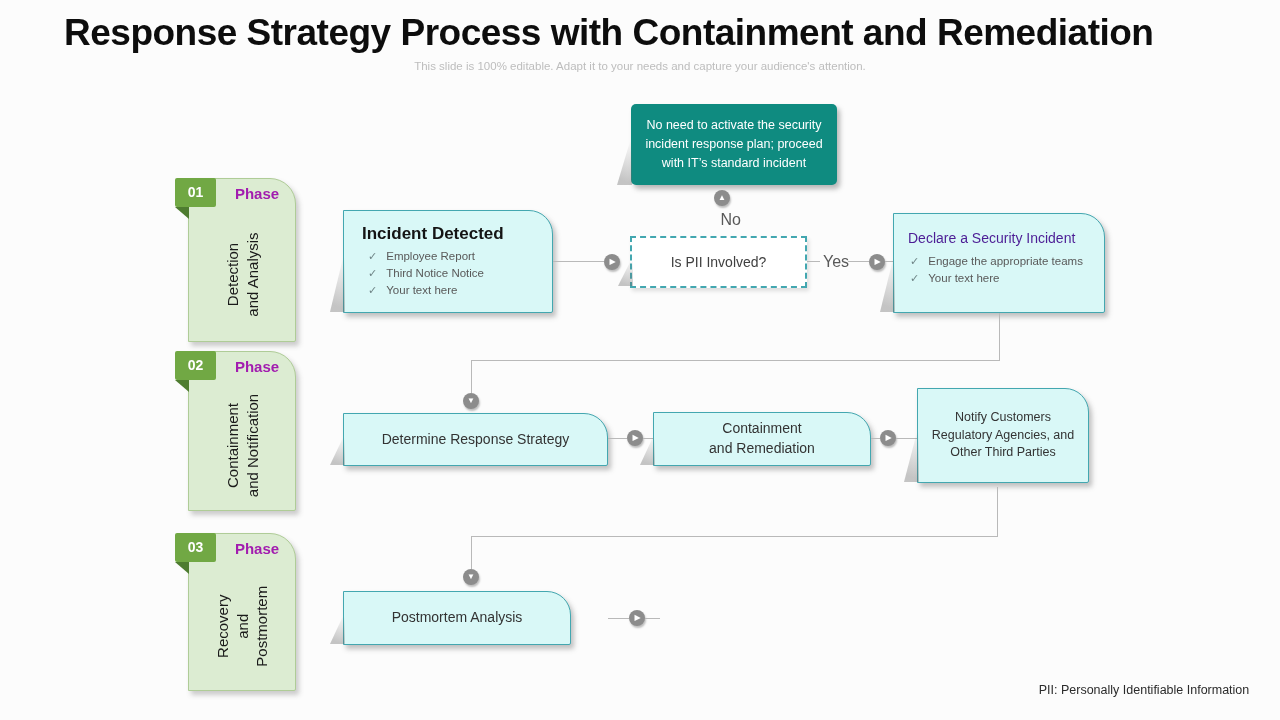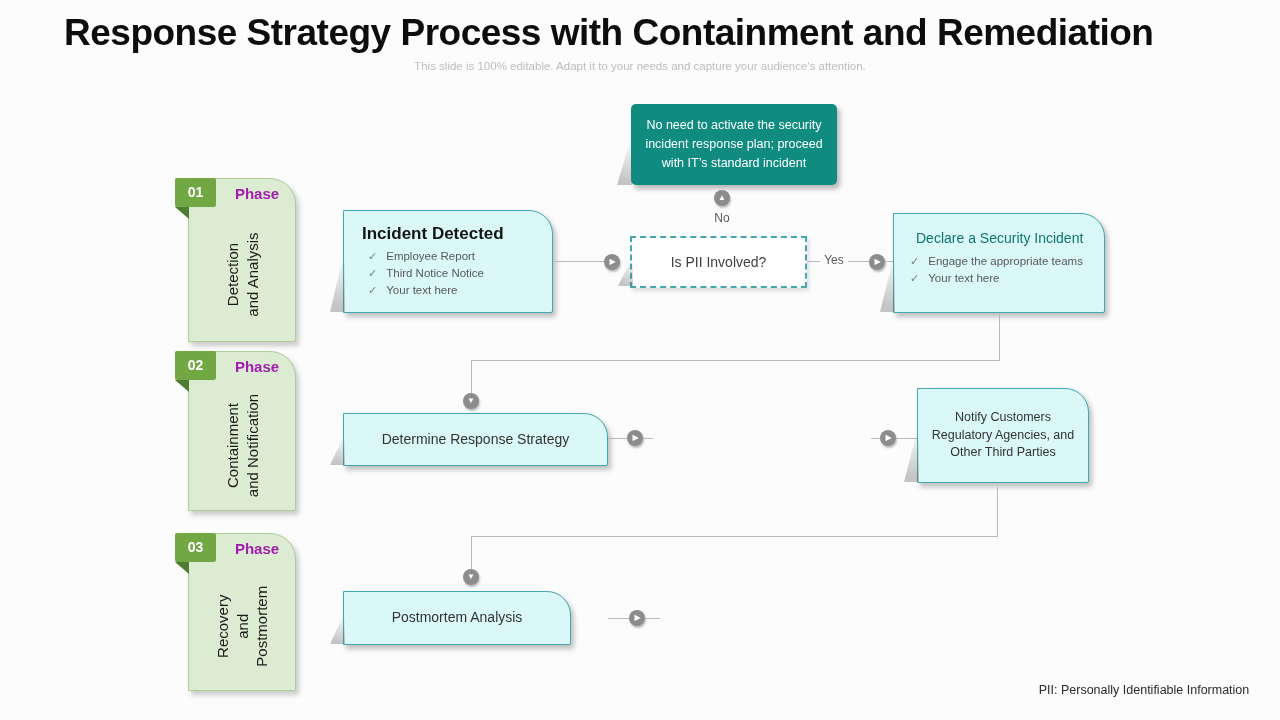--- a/index.html
+++ b/index.html
@@ -69,21 +69,21 @@
   .peel::before {
     content:""; position:absolute; left:-14px; bottom:0;
     width:15px; height:62%;
     background:linear-gradient(200deg, rgba(120,120,120,0) 12%, rgba(105,105,105,0.38) 88%);
     clip-path:polygon(100% 0, 100% 100%, 0 100%);
   }
   .box.center { display:flex; align-items:center; justify-content:center; text-align:center; }
   .box.center .pre { font-size:14px; color:#333; line-height:1.4; white-space:pre-line; }
   .box.center .small { font-size:12.5px; color:#333; }
   .box-title-big { margin:13px 0 4px 18px; font-size:17px; font-weight:700; color:#141414; }
-  .box-title-med { margin:16px 0 7px 22px; font-size:14px; font-weight:500; color:#0f766e; }
+  .box-title-med { margin:16px 0 7px 14px; font-size:14px; font-weight:500; color:#4c1d95; }
   .checks { list-style:none; margin-left:24px; }
   .checks.tight { margin-left:16px; }
   .checks li { font-size:11.5px; color:#595959; line-height:17px; }
   .ck { color:#6e8486; margin-right:9px; font-size:11px; }
 
   
   .callout {
     position:absolute; left:631px; top:104px; width:206px; height:81px;
     background:var(--c-teal,#0f8b80); color:#fff; border-radius:5px;
     display:flex; align-items:center; justify-content:center; text-align:center;
@@ -106,21 +106,21 @@
   .vline { width:1px; }
   .acircle {
     position:absolute; width:16px; height:16px; border-radius:50%;
     background:var(--c-arrow_circle,#8c8c8c);
     display:flex; align-items:center; justify-content:center;
     box-shadow:1px 2px 2px rgba(0,0,0,0.25);
   }
   .acircle span { color:#fff; font-size:8px; line-height:1; }
   .acircle.right span { margin-left:1px; }
   .edge-label {
-    position:absolute; font-size:12px; color:#595959; text-align:center;
+    position:absolute; font-size:16px; color:#595959; text-align:right;
     background:var(--c-bg,#fcfcfc); padding:0 3px;
   }
 </style>
 </head>
 <body>
 
 <div class="slide">
 
   <h1 class="title">Response Strategy Process with Containment and Remediation</h1>
   <div class="subtitle">This slide is 100% editable. Adapt it to your needs and capture your audience's attention.</div>
@@ -207,20 +207,24 @@
 
   <div class="box center peel" style="left:343px; top:413px; width:265px; height:53px;">
     <span class="pre">Determine Response Strategy</span>
   </div>
   <div class="hline" style="left:608px; top:438px; width:19px;"></div>
   <div class="acircle right" style="left:627px; top:430px;">
     <span>▶</span>
   </div>
   <div class="hline" style="left:643px; top:438px; width:10px;"></div>
 
+  <div class="box center peel" style="left:653px; top:412px; width:218px; height:54px;">
+    <span class="pre">Containment
+and Remediation</span>
+  </div>
   <div class="hline" style="left:871px; top:438px; width:9px;"></div>
   <div class="acircle right" style="left:880px; top:430px;">
     <span>▶</span>
   </div>
   <div class="hline" style="left:896px; top:438px; width:21px;"></div>
 
   <div class="box center peel" style="left:917px; top:388px; width:172px; height:95px;">
     <span class="pre small" style="white-space:pre-line;">Notify Customers
 Regulatory Agencies, and
 Other Third Parties</span>

